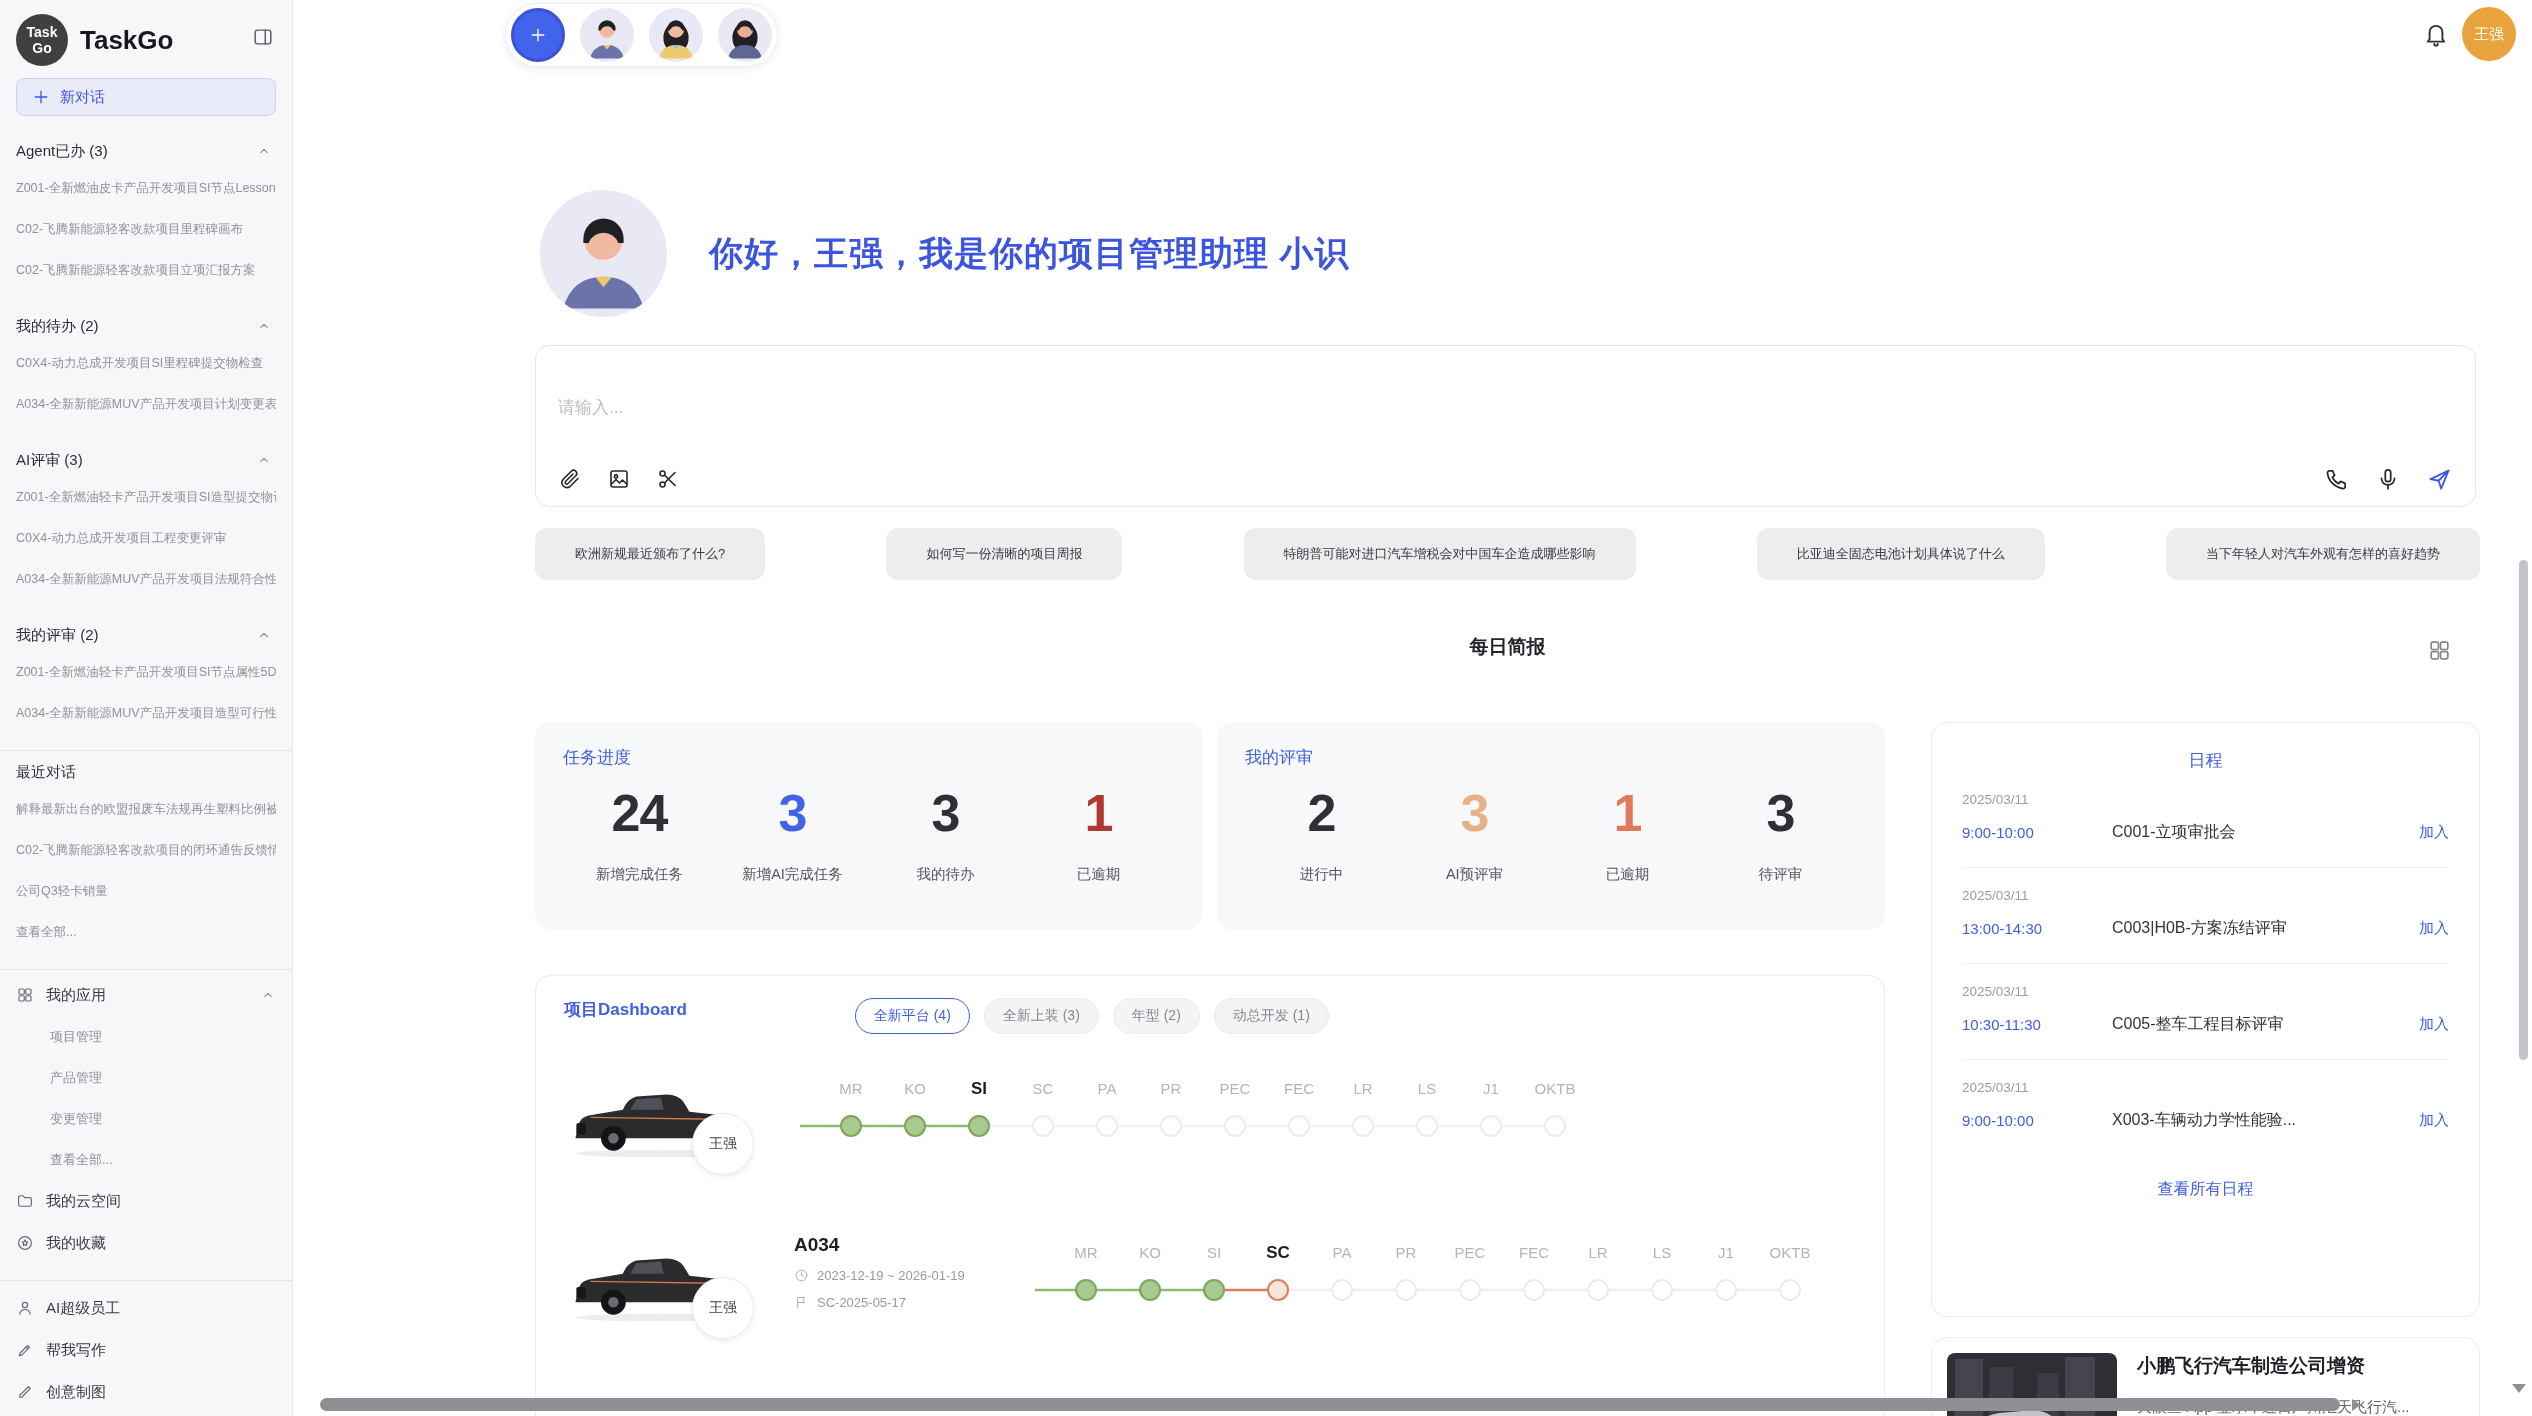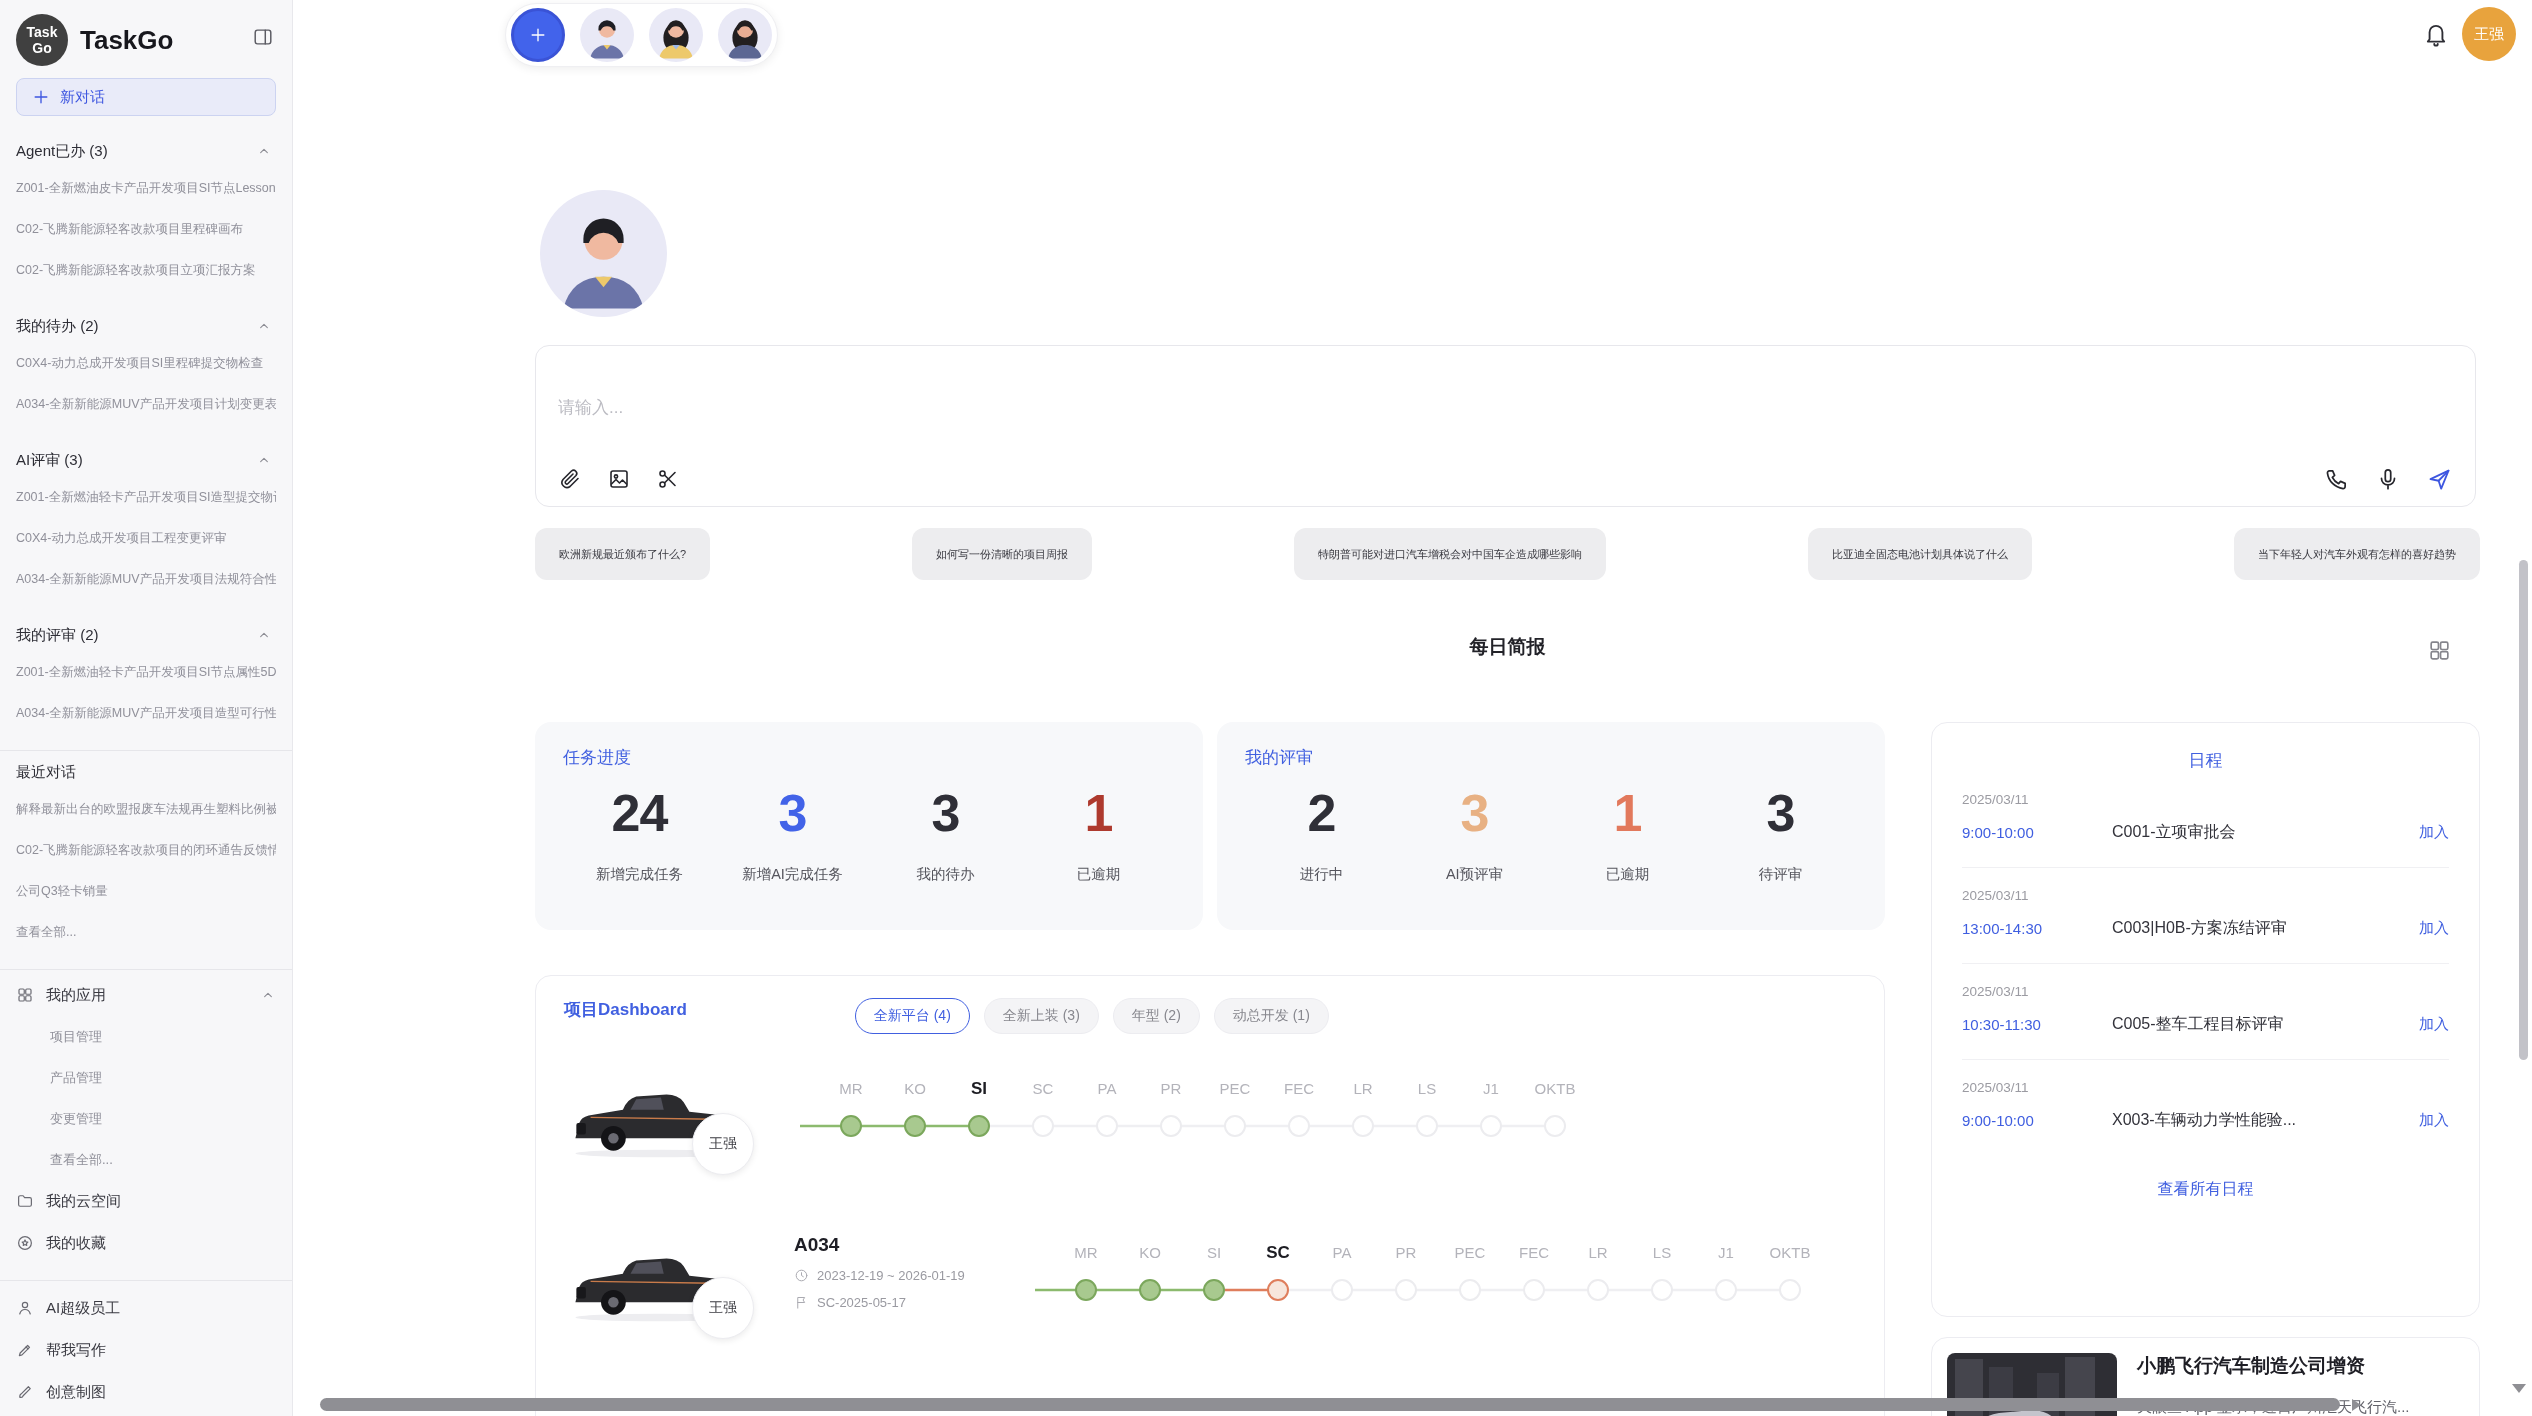--- a/index.html
+++ b/index.html
@@ -48,22 +48,22 @@
   .greet-avatar { width:127px; height:127px; border-radius:50%; background:#e9e9f6; overflow:hidden; flex:none; }
   .greet-text { font-size:34px; font-weight:bold; color:#3c55e0; letter-spacing:1px; }
   .composer { position:absolute; left:535px; top:345px; width:1941px; height:162px; background:#fff;
               border:1px solid #e7e7ec; border-radius:14px; padding:50px 22px 16px; }
   .placeholder { font-size:17px; color:#bcbcc3; }
   .composer-bar { position:absolute; left:22px; right:22px; bottom:14px; display:flex; align-items:center; gap:25px; }
   .composer-bar .icon { color:#26262c; cursor:pointer; }
   .composer-bar .spacer { flex:1; }
   .send-icon { color:#3d56e0 !important; }
   .chips { position:absolute; left:535px; top:528px; width:1945px; display:flex; justify-content:space-between; }
-  .chip { height:52px; padding:0 24px; background:#ededef; border-radius:12px; display:flex; align-items:center;
-          font-size:11px; color:#3a3a41; cursor:pointer; white-space:nowrap; }
+  .chip { height:52px; padding:0 40px; background:#ededef; border-radius:12px; display:flex; align-items:center;
+          font-size:13px; color:#3a3a41; cursor:pointer; white-space:nowrap; }
 
   
   .brief-header { position:absolute; left:535px; top:634px; width:1945px; text-align:center; }
   .brief-title { font-size:19px; font-weight:bold; color:#222228; }
   .brief-grid-icon { position:absolute; right:28px; top:4px; color:#85858c; cursor:pointer; }
   .columns { position:absolute; left:535px; top:722px; width:1945px; display:flex; }
   .left-col { width:1350px; }
   .right-col { width:549px; margin-left:auto; }
 
   .stat-cards { display:flex; gap:14px; }
@@ -310,20 +310,21 @@
   </span>
 <div class="user-avatar">王强</div>
 
 <div class="greeting-row">
   <div class="greet-avatar" id="greet-avatar"><svg viewBox="0 0 60 60" width="100%" height="100%">
         <circle cx="30" cy="24" r="9" fill="#f0b9a0"></circle>
         <path d="M20.5 23a9.5 9.5 0 0 1 19 0v2h-2.5a7.5 7.5 0 0 0-14 0H20.5z" fill="#1f1f24"></path>
         <path d="M11 56q4-15 19-15t19 15z" fill="#6b74a8"></path>
         <path d="M26 41l4 5 4-5z" fill="#edc96b"></path>
       </svg></div>
+  <div class="greet-text">你好，王强，我是你的项目管理助理 小识</div>
 </div>
 
 <div class="composer">
   <div class="placeholder">请输入...</div>
   <div class="composer-bar">
     <span class="icon">
         <svg width="24" height="24" viewBox="0 0 24 24" fill="none" stroke="currentColor" stroke-width="1.6" stroke-linecap="round" stroke-linejoin="round">
           <path d="M20 11.5l-8 8a5 5 0 0 1-7-7l8.5-8.5a3.2 3.2 0 0 1 4.5 4.5L10 16.5a1.6 1.6 0 0 1-2.3-2.3L15 7"></path>
         </svg>
       </span>

